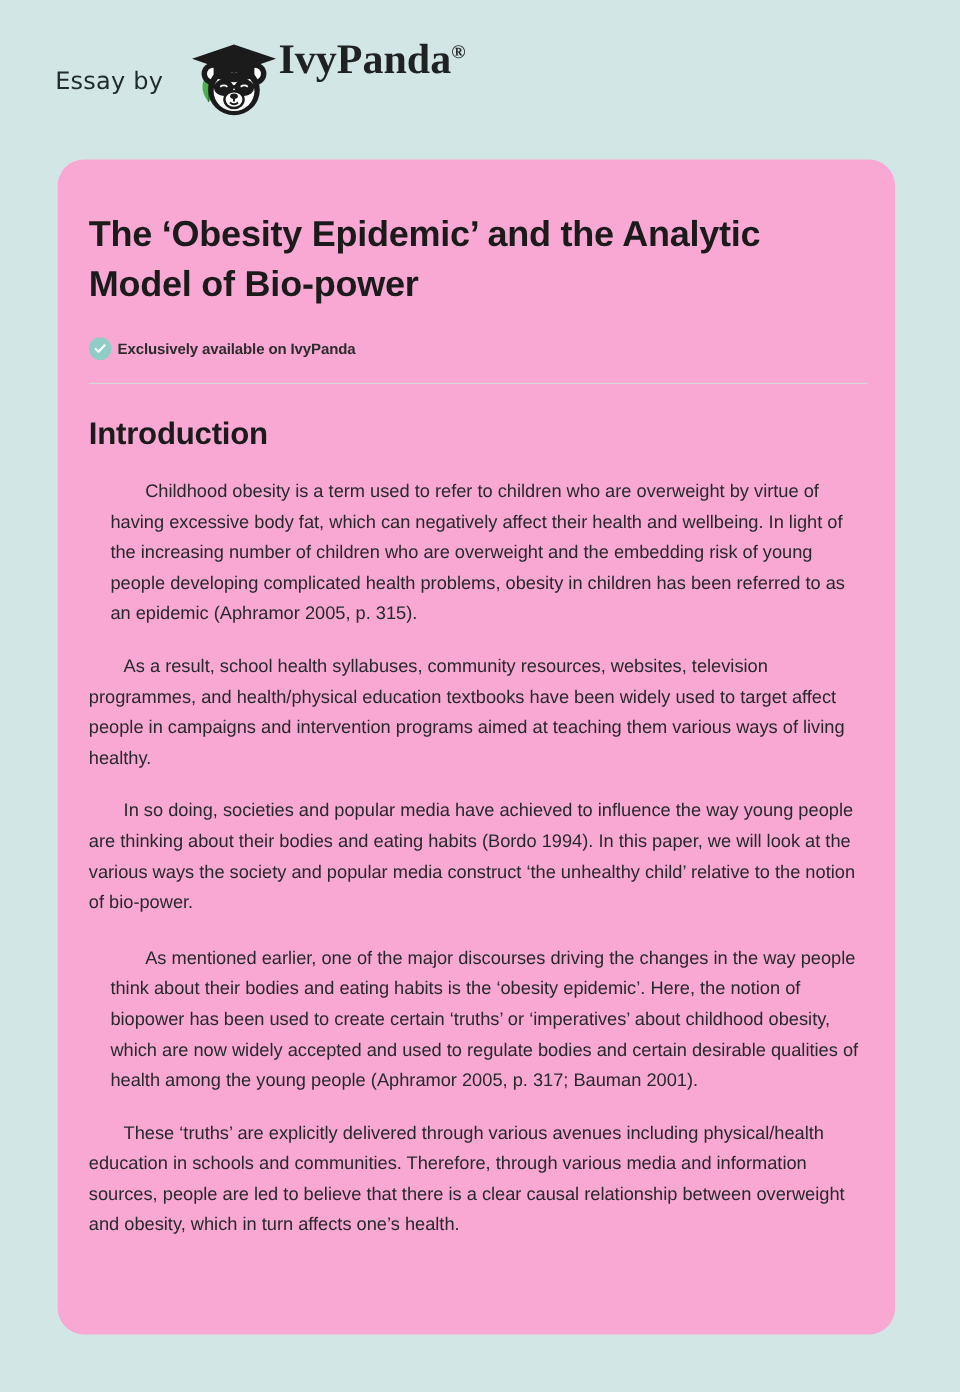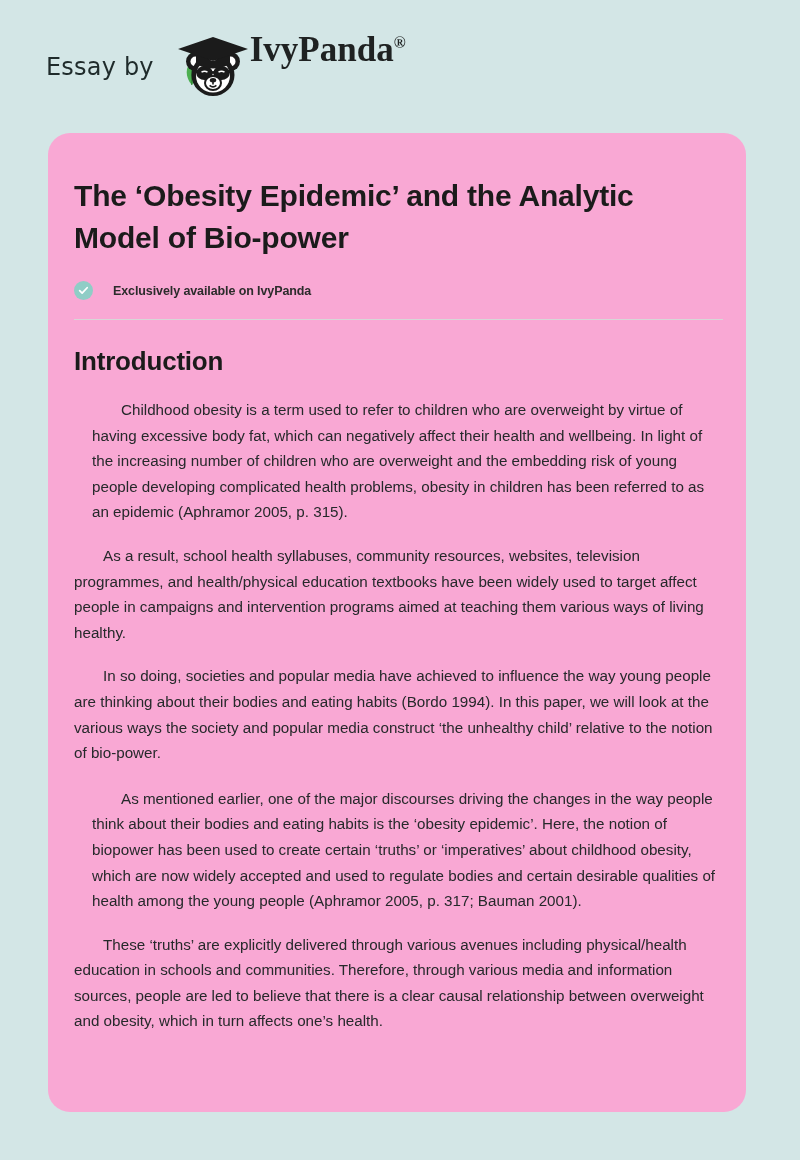--- a/index.html
+++ b/index.html
@@ -18,21 +18,21 @@
   
   .brand-header {
     height: 133px;
     display: flex;
     align-items: center;
     padding-left: 46px;
     box-sizing: border-box;
   }
   .brand-essay-by {
     font-family: "DejaVu Sans", sans-serif;
-    font-size: 24px;
+    font-size: 20px;
     font-weight: 400;
     color: #1f2b2b;
     letter-spacing: 0.2px;
     line-height: 1;
   }
   .brand-logo-wrap {
     display: flex;
     align-items: flex-start;
     margin-left: 16px;
   }
@@ -99,21 +99,21 @@
     align-items: center;
     justify-content: center;
     flex: 0 0 auto;
   }
   .badge-check svg { display: block; }
   .badge-text {
     font-family: "Liberation Sans", sans-serif;
     font-size: 12.5px;
     font-weight: 700;
     color: #2c2c2c;
-    margin-left: 20px;
+    margin-left: 5px;
     letter-spacing: -0.1px;
   }
 
   .divider {
     height: 1px;
     background: #d7d7d7;
     margin: 19px 0 0 0;
     width: 649px;
   }
 

